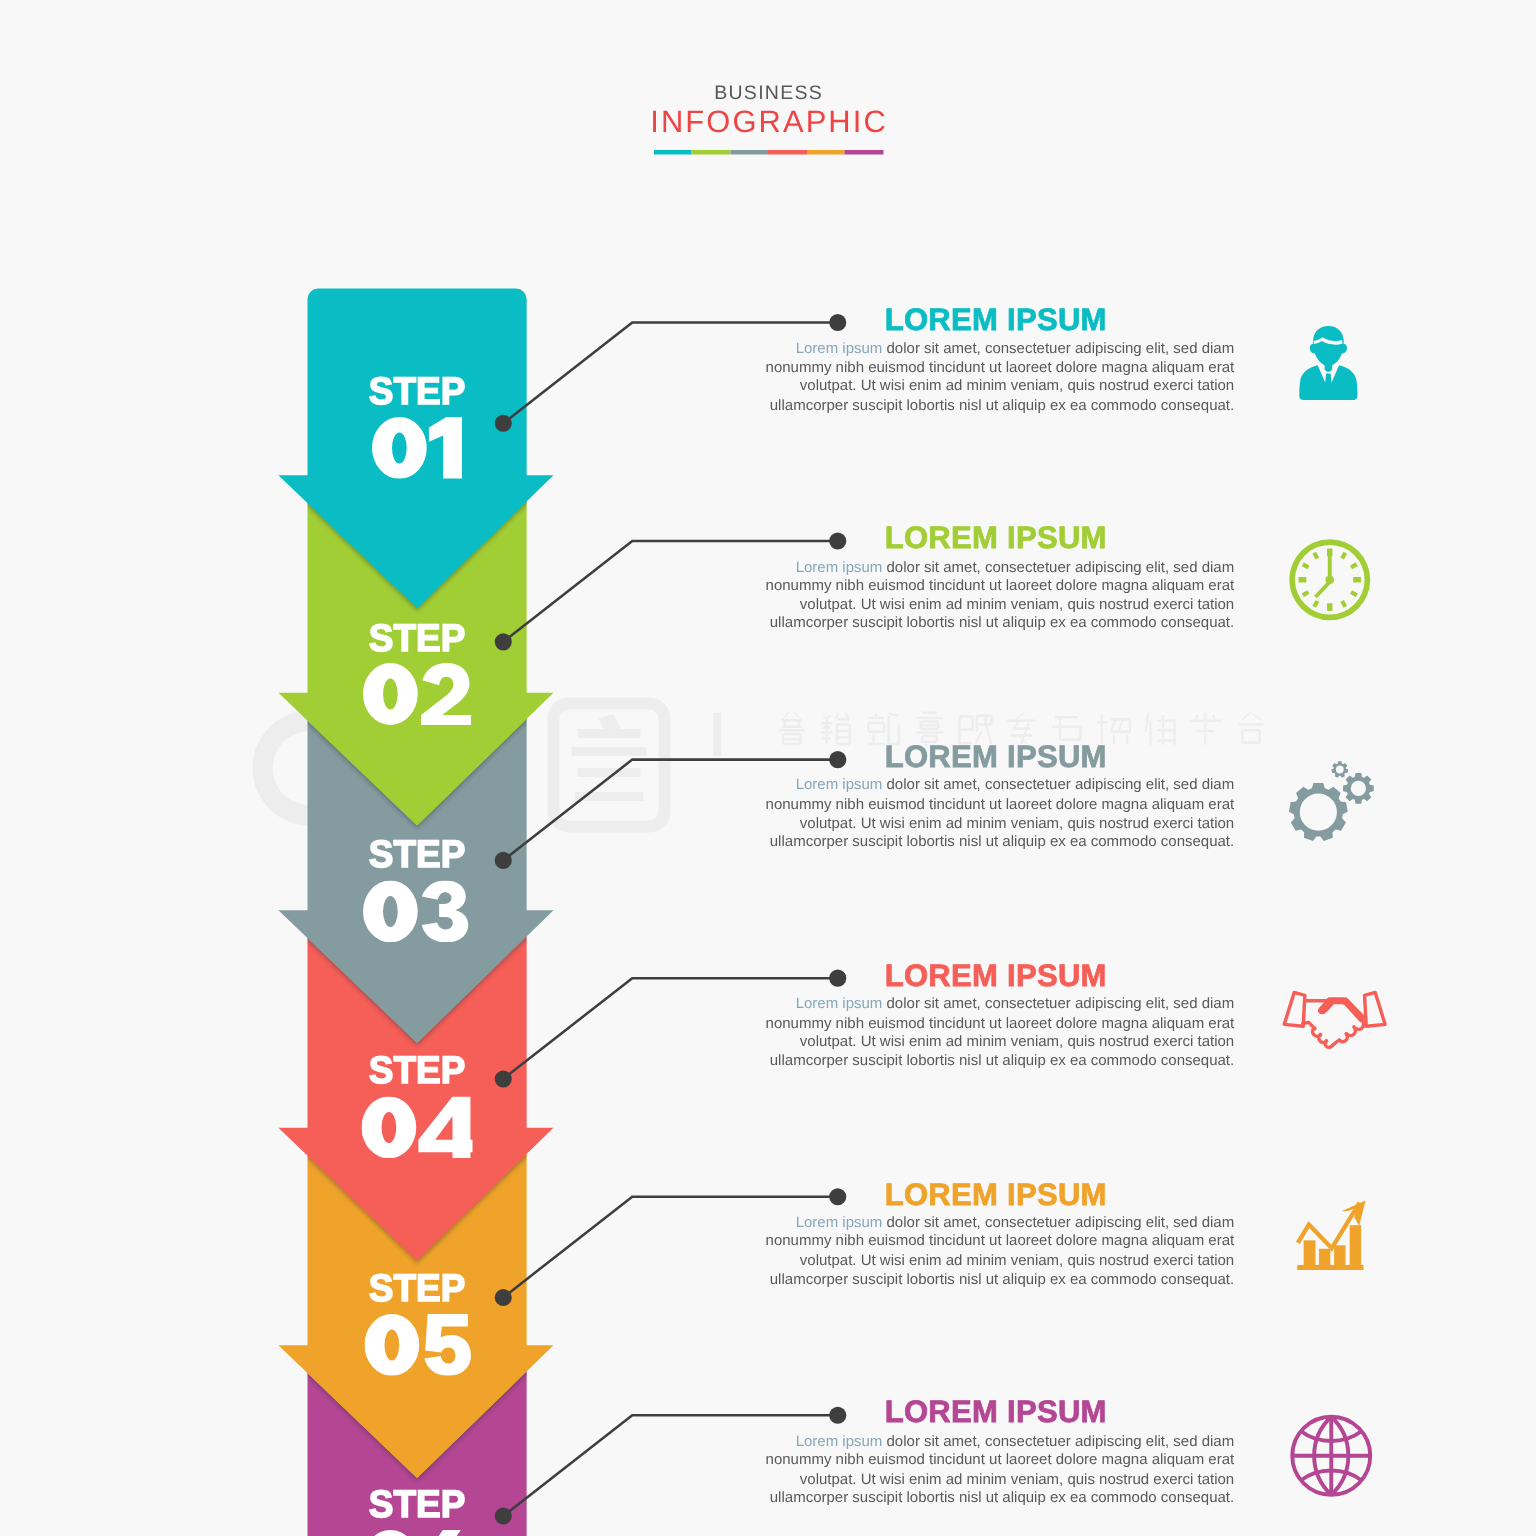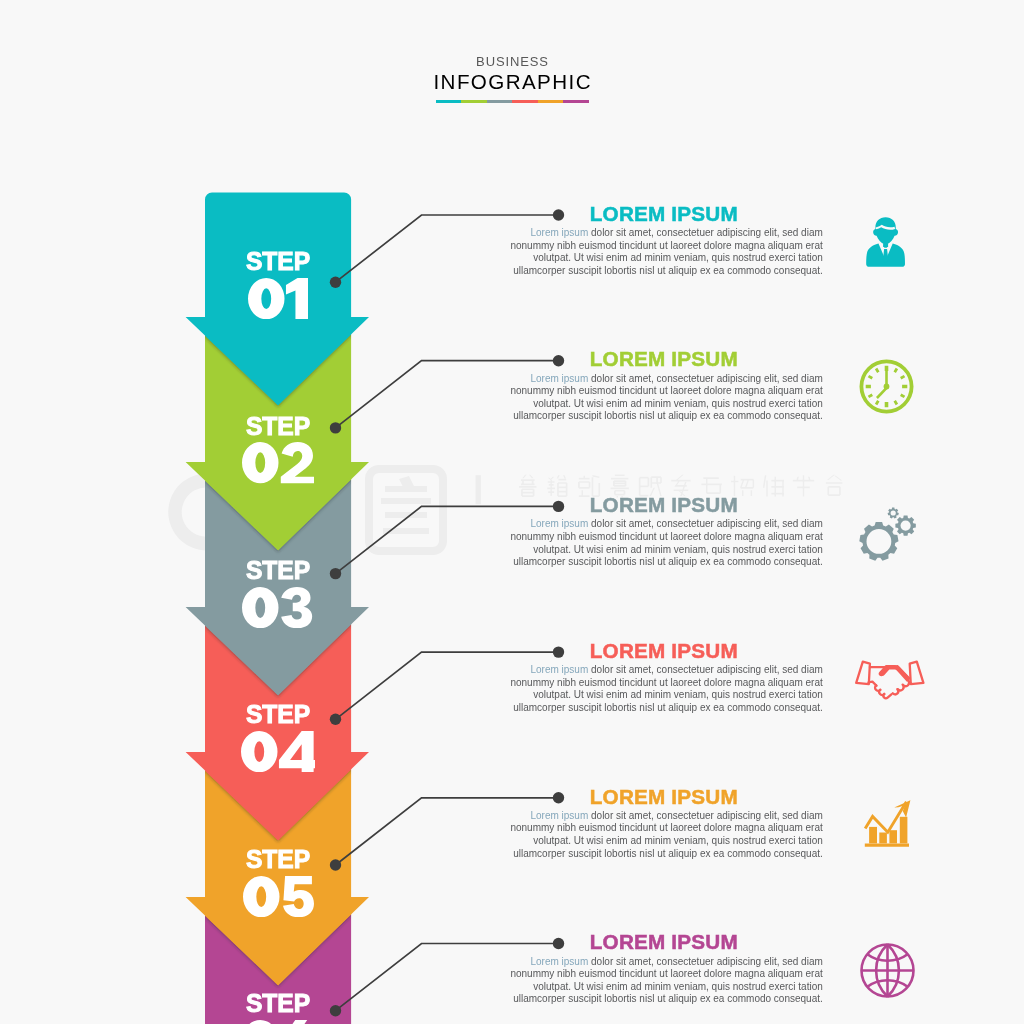--- a/index.html
+++ b/index.html
@@ -7,21 +7,21 @@
   body{width:1024px;height:1024px;overflow:hidden;background:#f8f8f8;
        font-family:"Liberation Sans", sans-serif;-webkit-font-smoothing:antialiased;}
   #stage{position:relative;width:1024px;height:1024px;background:#f8f8f8;overflow:hidden;}
 
   
   .hdr{position:absolute;left:0;top:0;width:1024px;text-align:center;}
   .hdr-l1{position:absolute;left:0;top:54.2px;width:1024px;
           font-size:13px;letter-spacing:0.86px;color:#585858;font-weight:400;
           line-height:15.5px;text-indent:0.86px;}
   .hdr-l2{position:absolute;left:0;top:71.6px;width:1024px;
-          font-size:20.6px;letter-spacing:1.4px;color:#000000;font-weight:400;
+          font-size:20.6px;letter-spacing:1.4px;color:#ef4444;font-weight:400;
           line-height:20.6px;text-indent:1.4px;}
   .hdr-bar{position:absolute;left:435.5px;top:99.8px;width:153.5px;height:3.6px;display:flex;}
   .hdr-bar i{display:block;height:100%;flex:1 1 auto;}
 
   
   .wm{position:absolute;left:0;top:0;width:1024px;height:1024px;pointer-events:none;}
 
   
   .arrows{position:absolute;left:0;top:0;width:1024px;height:1024px;}
 

